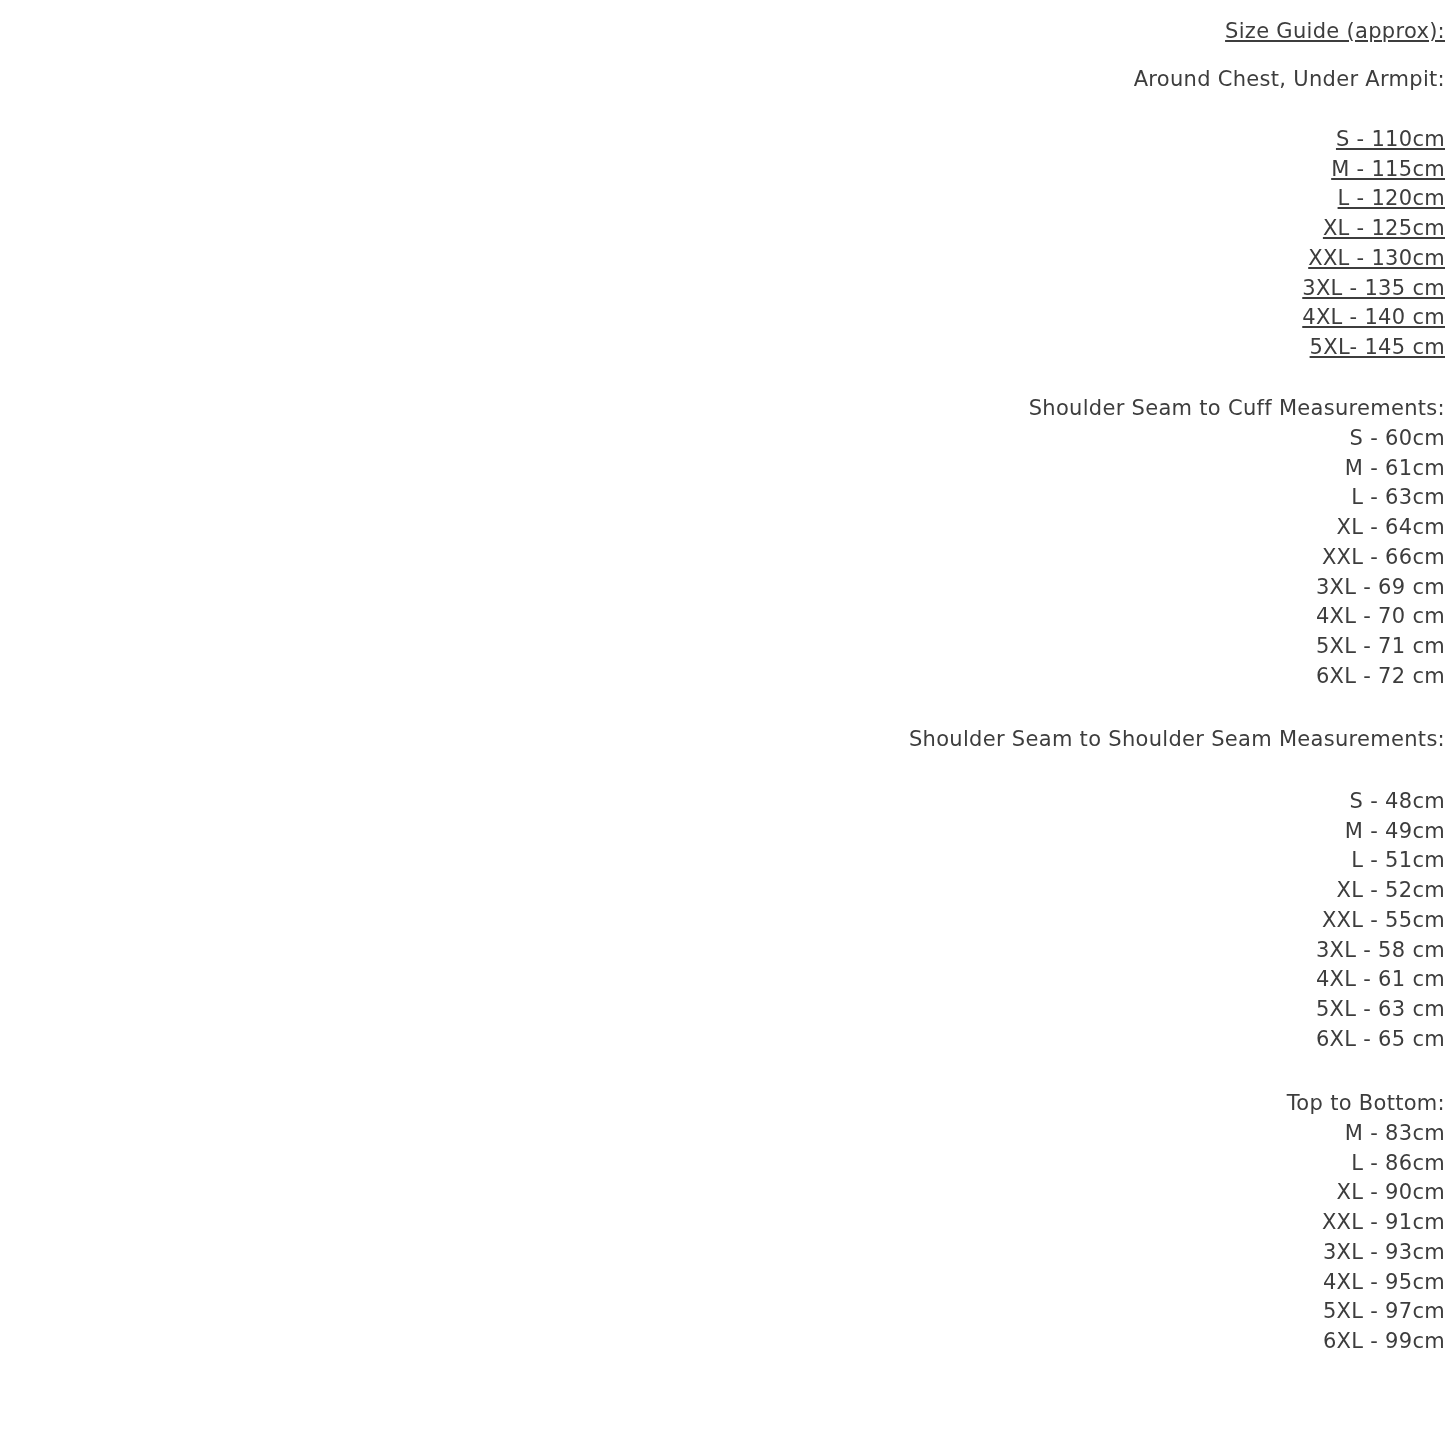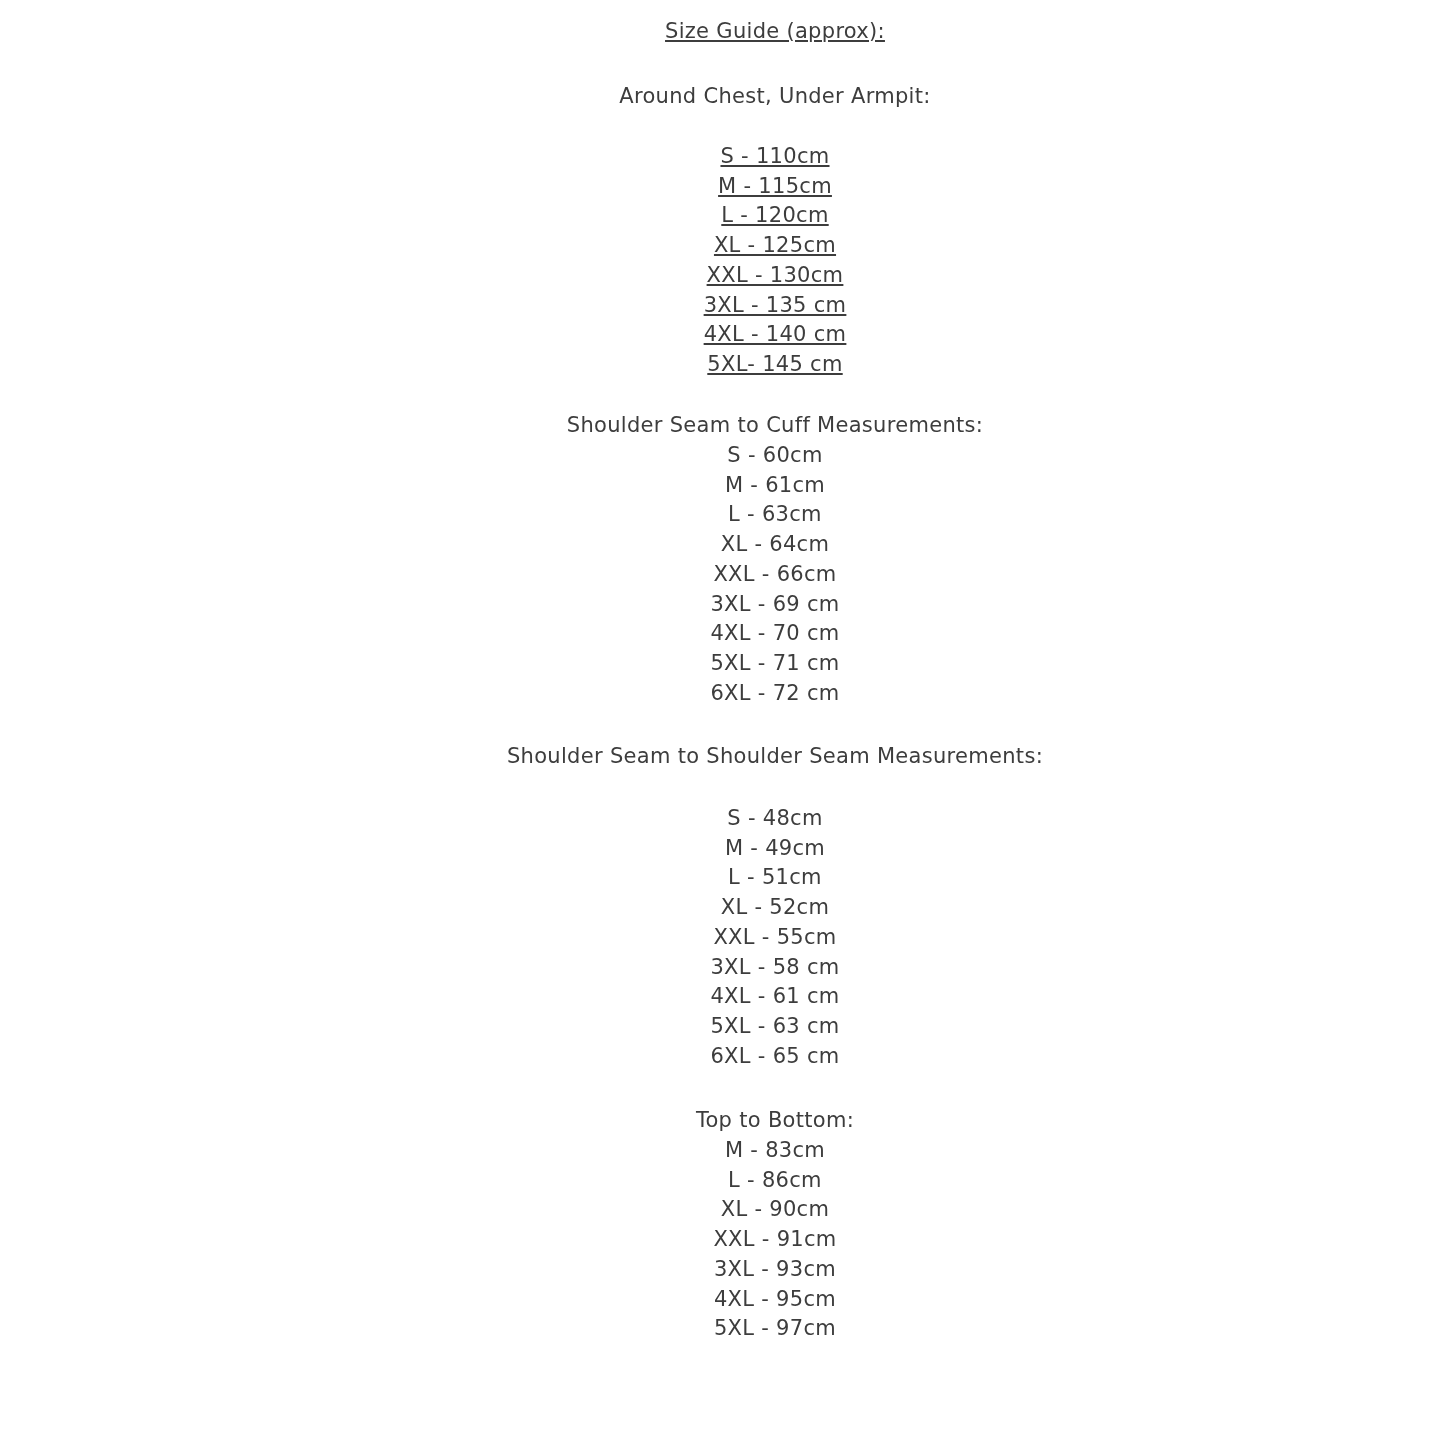--- a/index.html
+++ b/index.html
@@ -12,21 +12,21 @@
     height: 1445px;
     overflow: hidden;
     font-family: "DejaVu Sans", "Liberation Sans", sans-serif;
     color: #3d3d3d;
   }
   .page {
     
     margin-left: 105px;
     width: 1340px;
     padding-top: 17px;
-    text-align: center;
+    text-align: right;
     font-size: 21px;
     line-height: 29.75px;
     letter-spacing: 0.3px;
   }
   .doc-title {
     text-decoration: underline;
     font-weight: normal;
     font-size: 21px;
     margin: 0;
     line-height: 29.75px;
@@ -37,21 +37,21 @@
     font-size: 21px;
     margin: 0;
     line-height: 29.75px;
   }
   .section-items { margin: 0; }
   .size-line {
     line-height: 29.75px;
     white-space: pre;
   }
   
-  .s1 { margin-top: 35px; }
+  .s1 { margin-top: 18px; }
   .s1 .section-items { margin-top: 30.25px; text-decoration: underline; }
   .s2 { margin-top: 31px; }
   .s2 .section-items { margin-top: 0.25px; }
   .s3 { margin-top: 33.25px; }
   .s3 .section-items { margin-top: 32.25px; }
   .s4 { margin-top: 34.25px; }
   .s4 .section-items { margin-top: 0.25px; }
 </style>
 </head>
 <body>
@@ -106,16 +106,17 @@
   <section class="size-section s4">
     <h2 class="section-heading">Top to Bottom:</h2>
     <div class="section-items">
           <div class="size-line">M - 83cm</div>
           <div class="size-line">L - 86cm</div>
           <div class="size-line">XL - 90cm</div>
           <div class="size-line">XXL - 91cm</div>
           <div class="size-line">3XL - 93cm</div>
           <div class="size-line">4XL - 95cm</div>
           <div class="size-line">5XL - 97cm</div>
+          <div class="size-line">6XL - 99cm</div>
         </div>
   </section>
 </div>
 </main>
 
 </body></html>

